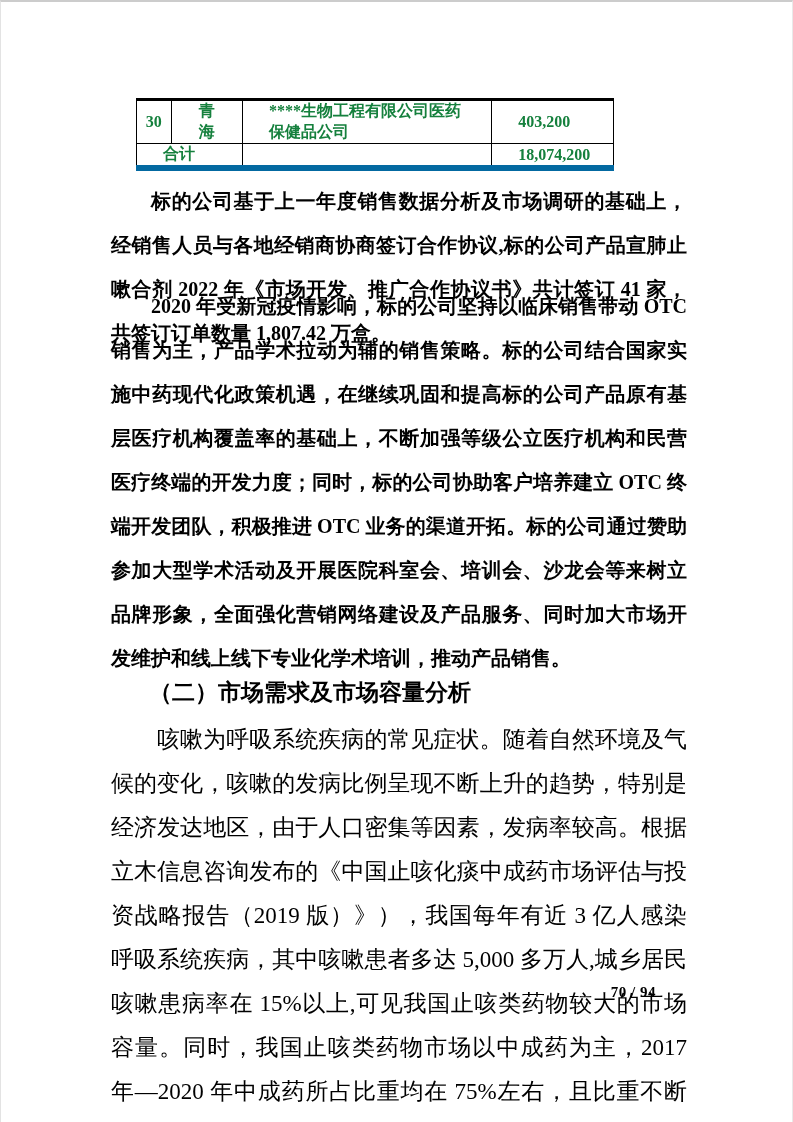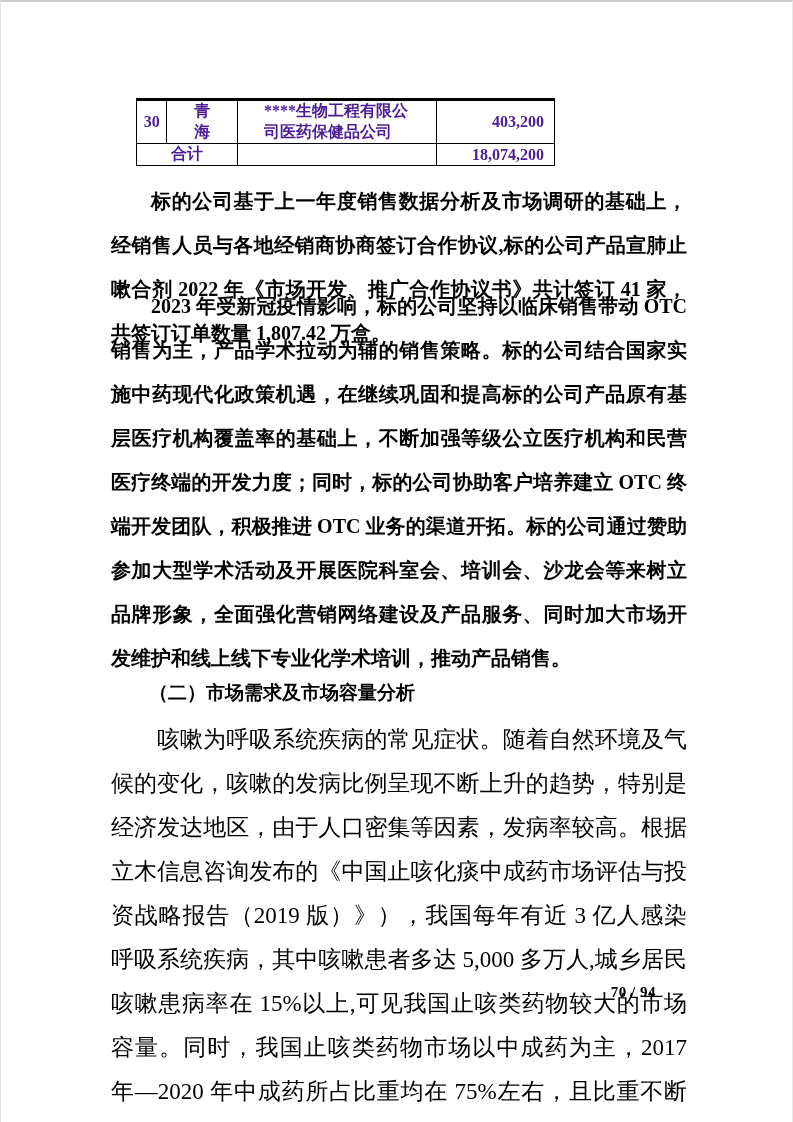--- a/index.html
+++ b/index.html
@@ -14,54 +14,54 @@
     width:793px; height:1122px;
     background:#ffffff;
     border-top:2px solid #cccccc;
     border-left:1px solid #e3e3e3;
     border-right:1px solid #e9e9e9;
     overflow:hidden;
   }
   
   .order-table {
     position:absolute; left:135px; top:96px;
-    width:419px;
+    width:478px;
     border-collapse:collapse;
     border-top:3px solid #000;
-    border-bottom:1px solid #0369a1;
+    border-bottom:6px solid #0369a1;
     font-weight:bold;
     font-size:16px;
-    color:#4c1d95;
+    color:#15803d;
   }
   .order-table td {
     border:1px solid #000;
     padding:0 26px;
     vertical-align:middle;
   }
   .order-table tr.r1 td { height:24px; }
   .order-table tr.r2 td { height:25px; }
   .order-table tr.rt td { height:21px; }
   .c-no   { text-align:center; width:38px;  padding:0 2px !important; }
   .c-prov { text-align:center; width:72px; }
   .c-comp { text-align:left;   width:290px; }
-  .c-amt  { text-align:right;  width:125px; padding-right:10px !important; }
-  .c-total{ text-align:center; }
+  .c-amt  { text-align:left;  width:125px; padding-right:10px !important; }
+  .c-total{ }
   
   .para {
     position:absolute; left:110px; width:576px;
     text-align:justify;
     text-indent:2em;
     line-height:44px;
   }
   .kai  { font-weight:bold; font-size:20px; }
   .song { font-weight:normal; font-size:23px; }
   .heading {
     position:absolute; left:110px; width:576px;
     padding-left:38px;
-    font-weight:bold; font-size:19px;
+    font-weight:bold; font-size:23px;
     line-height:31px;
   }
   .footer {
     position:absolute; top:982px; right:136px;
     font-weight:bold; font-size:15px;
     letter-spacing:0.5px;
   }
   .p1 { top:177px; }
   .p2 { top:282px; }
   .p3 { top:539px; }
@@ -85,21 +85,21 @@
     <tr class="rt">
       <td class="c-total" colspan="2">合计</td>
       <td class="c-comp"></td>
       <td class="c-amt">18,074,200</td>
     </tr>
   </tbody>
     </table>
 
   <p class="para kai p1">标的公司基于上一年度销售数据分析及市场调研的基础上，经销售人员与各地经销商协商签订合作协议,标的公司产品宣肺止嗽合剂 2022 年《市场开发、推广合作协议书》共计签订 41 家，共签订订单数量 1,807.42 万盒。</p>
 
-  <p class="para kai p2">2023 年受新冠疫情影响，标的公司坚持以临床销售带动 OTC 销售为主，产品学术拉动为辅的销售策略。标的公司结合国家实施中药现代化政策机遇，在继续巩固和提高标的公司产品原有基层医疗机构覆盖率的基础上，不断加强等级公立医疗机构和民营医疗终端的开发力度；同时，标的公司协助客户培养建立 OTC 终端开发团队，积极推进 OTC 业务的渠道开拓。标的公司通过赞助参加大型学术活动及开展医院科室会、培训会、沙龙会等来树立品牌形象，全面强化营销网络建设及产品服务、同时加大市场开发维护和线上线下专业化学术培训，推动产品销售。</p>
+  <p class="para kai p2">2020 年受新冠疫情影响，标的公司坚持以临床销售带动 OTC 销售为主，产品学术拉动为辅的销售策略。标的公司结合国家实施中药现代化政策机遇，在继续巩固和提高标的公司产品原有基层医疗机构覆盖率的基础上，不断加强等级公立医疗机构和民营医疗终端的开发力度；同时，标的公司协助客户培养建立 OTC 终端开发团队，积极推进 OTC 业务的渠道开拓。标的公司通过赞助参加大型学术活动及开展医院科室会、培训会、沙龙会等来树立品牌形象，全面强化营销网络建设及产品服务、同时加大市场开发维护和线上线下专业化学术培训，推动产品销售。</p>
 
 
   <h2 class="heading h2">（二）市场需求及市场容量分析</h2>
 
   <p class="para song p4">咳嗽为呼吸系统疾病的常见症状。随着自然环境及气候的变化，咳嗽的发病比例呈现不断上升的趋势，特别是经济发达地区，由于人口密集等因素，发病率较高。根据立木信息咨询发布的《中国止咳化痰中成药市场评估与投资战略报告（2019 版）》），我国每年有近 3 亿人感染呼吸系统疾病，其中咳嗽患者多达 5,000 多万人,城乡居民咳嗽患病率在 15%以上,可见我国止咳类药物较大的市场容量。同时，我国止咳类药物市场以中成药为主，2017 年—2020 年中成药所占比重均在 75%左右，且比重不断增加，显示出止咳类中成药良好的成长性。</p>
 
 
   <div class="footer">70 / 94</div>
 
 </div>

